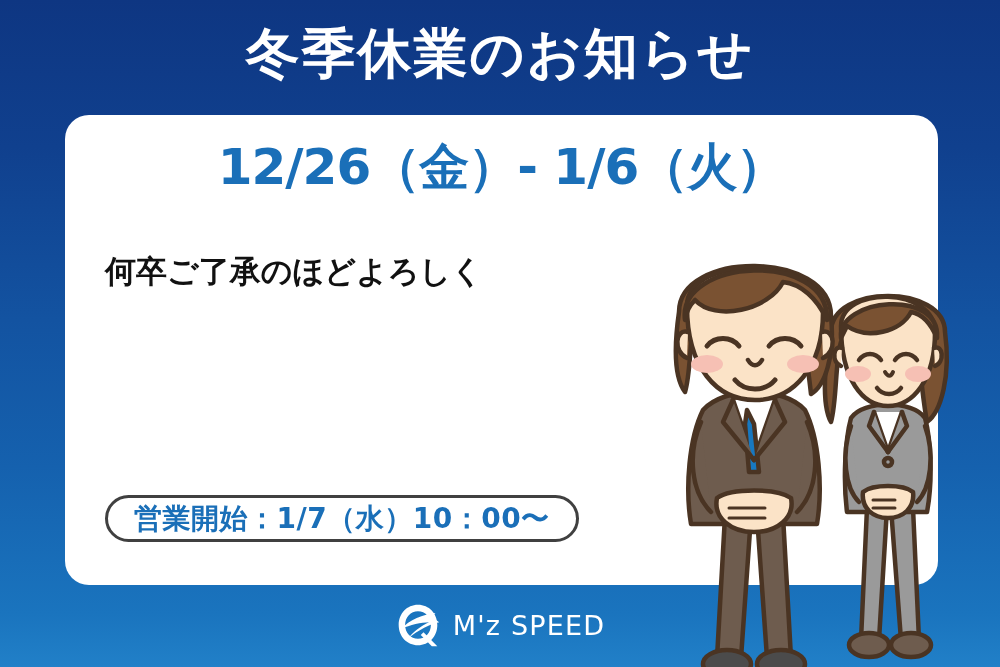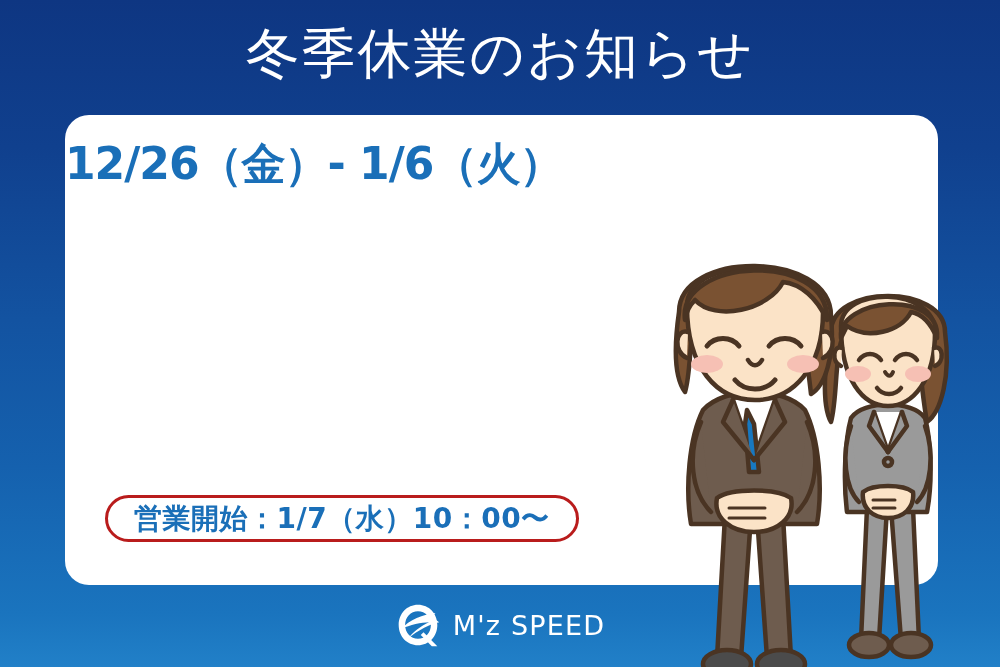--- a/index.html
+++ b/index.html
@@ -25,21 +25,21 @@
 
   
   .headline {
     position: absolute;
     top: 24px;
     left: 0;
     width: 1000px;
     text-align: center;
     color: #ffffff;
     font-size: 54px;
-    font-weight: normal;
+    font-weight: bold;
     letter-spacing: 2px;
     line-height: 1.1;
     white-space: nowrap;
     font-family: "DejaVu Sans", "Liberation Sans", sans-serif;
   }
 
   
   .card {
     position: absolute;
     left: 65px;
@@ -48,22 +48,23 @@
     height: 470px;
     background: #ffffff;
     border-radius: 24px;
   }
 
   .date-line {
     position: absolute;
     left: 0;
     top: 24px;
     width: 873px;
+    text-align: center;
     color: #1A6FB8;
-    font-size: 44px;
+    font-size: 50px;
     font-weight: bold;
     letter-spacing: -1px;
     white-space: nowrap;
     line-height: 1.15;
   }
 
   .body-text {
     position: absolute;
     left: 40px;
     top: 133px;
@@ -75,21 +76,21 @@
     letter-spacing: 0px;
   }
   .body-text .ln { display: block; white-space: nowrap; }
 
   .pill {
     position: absolute;
     left: 40px;
     top: 380px;
     height: 47px;
     padding: 0 26px;
-    border: 3px solid #b91c1c;
+    border: 3px solid #404040;
     border-radius: 26px;
     display: flex;
     align-items: center;
     justify-content: center;
     box-sizing: border-box;
   }
   .pill-label {
     color: #1A6FB8;
     font-size: 28px;
     font-weight: bold;
@@ -133,20 +134,21 @@
 
 <div id="poster">
 
   <div class="headline">冬季休業のお知らせ</div>
 
   <div class="card">
 
     <div class="date-line">12/26（金）- 1/6（火）</div>
 
     <div class="body-text">
+      <span class="ln">何卒ご了承のほどよろしく</span>
     </div>
 
     <div class="pill">
       <span class="pill-label">営業開始：1/7（水）10：00〜</span>
     </div>
 
     <div class="people">
       <svg viewBox="0 0 340 440" width="340" height="440" xmlns="http://www.w3.org/2000/svg">
         <g stroke="#4A3423" stroke-width="4.5" stroke-linejoin="round" stroke-linecap="round" fill="none">
 

